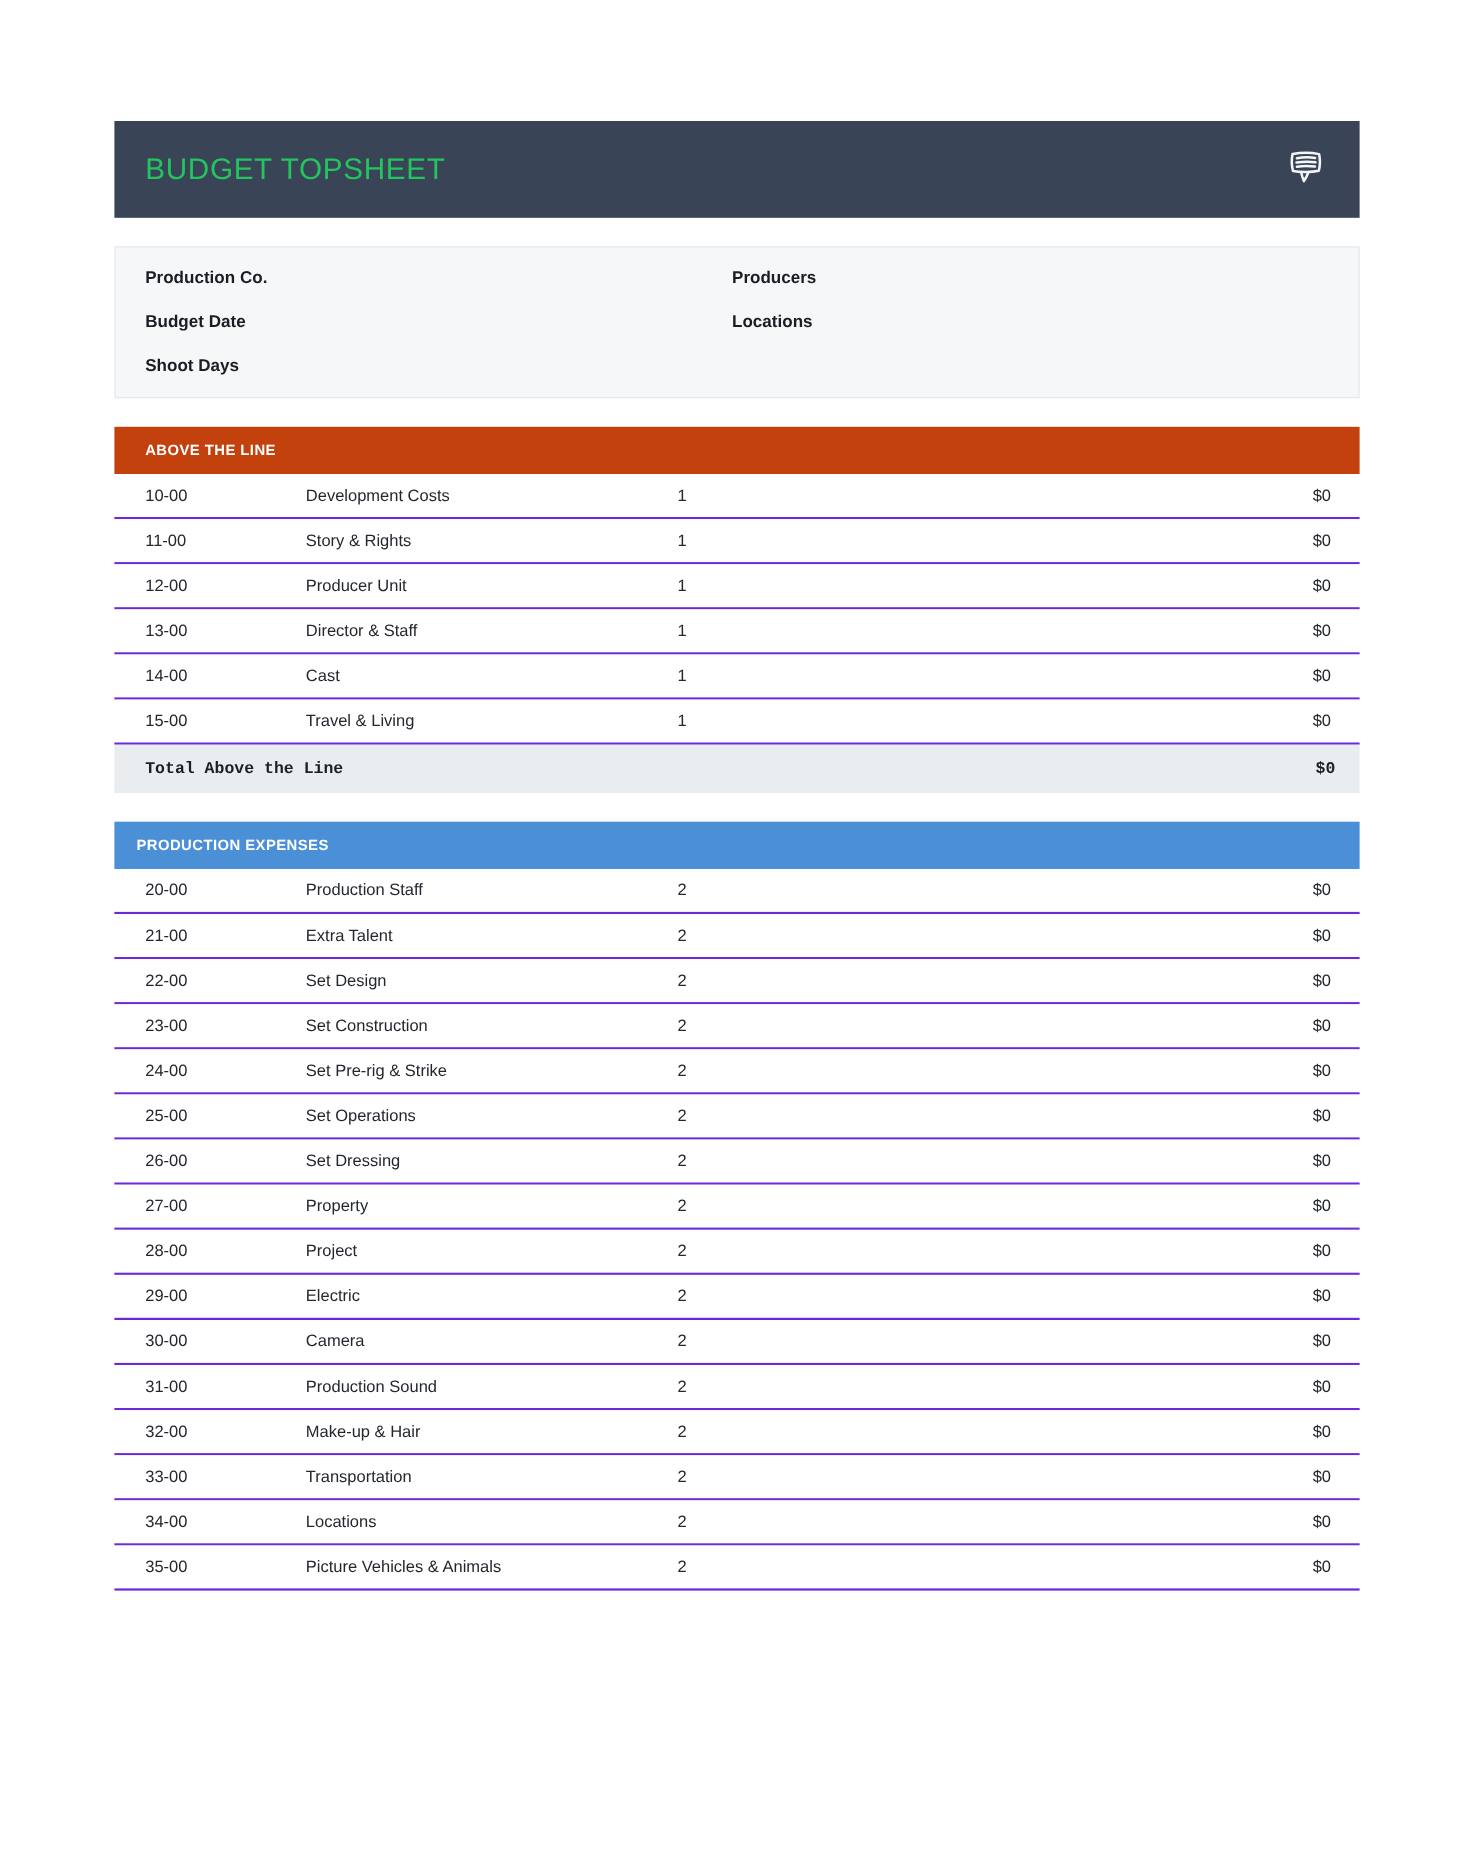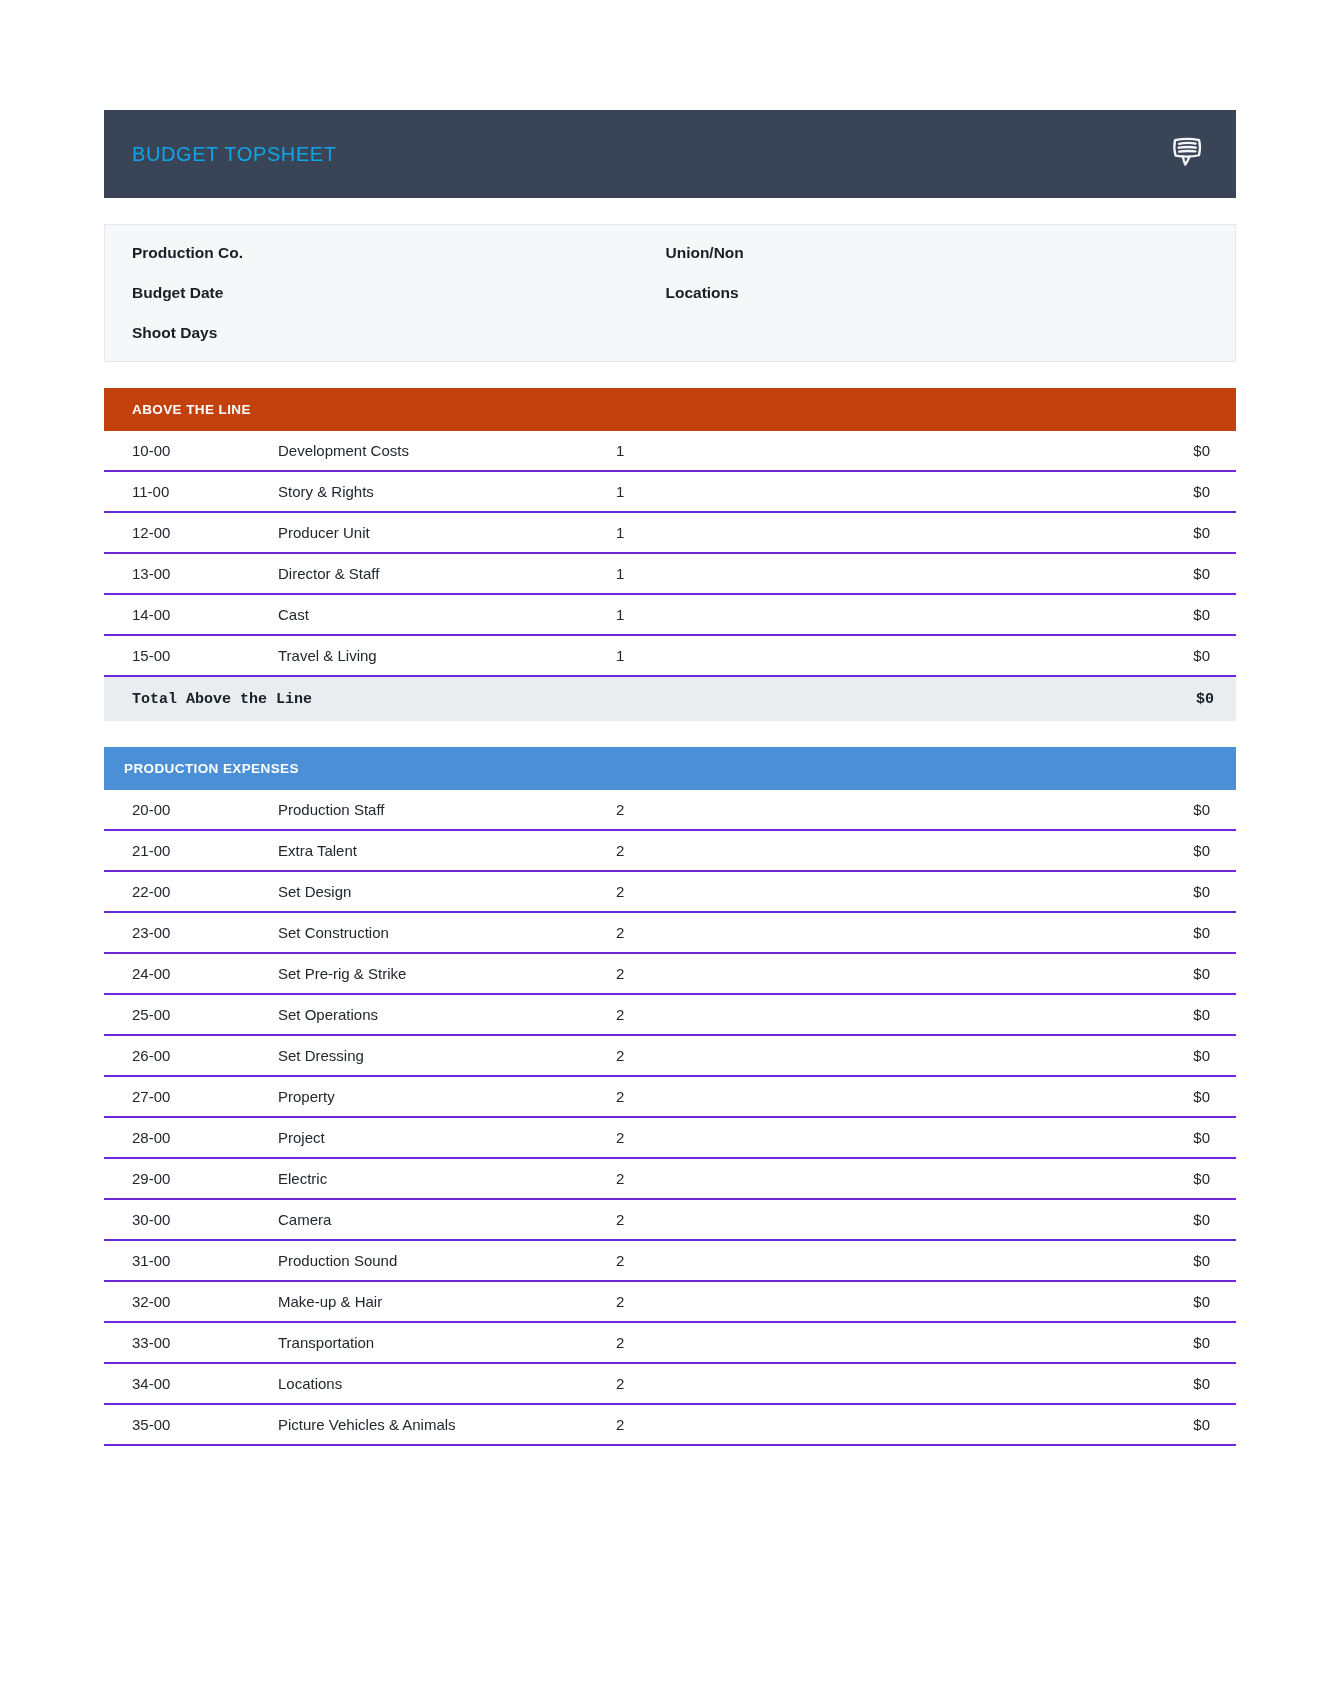--- a/index.html
+++ b/index.html
@@ -11,21 +11,21 @@
   }
   .page { position:absolute; left:104px; top:110px; width:1132px; }
 
   
   .topbar {
     height:88px; background:#3a4457;
     display:flex; align-items:center; justify-content:space-between;
     padding:0 28px 0 28px;
   }
   .topbar-title {
-    color:#0ea5e9; font-size:20px; font-weight:400; letter-spacing:0.6px;
+    color:#22c55e; font-size:27px; font-weight:400; letter-spacing:0.6px;
   }
   .topbar-icon { width:40px; height:46px; display:flex; align-items:center; cursor:pointer; }
 
   
   .info-panel {
     margin-top:26px; background:#f6f7f9; border:1px solid #e4e7eb;
     padding:8px 0 8px 0;
     display:grid; grid-template-columns: 49.6% 50.4%;
   }
   .info-col { display:flex; flex-direction:column; }
@@ -85,24 +85,24 @@
 
   <div class="info-field">
     <span class="info-label">Budget Date</span>
   </div>
 
   <div class="info-field">
     <span class="info-label">Shoot Days</span>
   </div>
 </div>
     <div class="info-col right">
-
-  <div class="info-field">
-    <span class="info-label">Union/Non</span>
-  </div>
+  <div class="info-field">
+    <span class="info-label">Producers</span>
+  </div>
+
 
 
   <div class="info-field">
     <span class="info-label">Locations</span>
   </div>
 </div>
   </div>
 
   <div id="sections">
   <div class="section">

